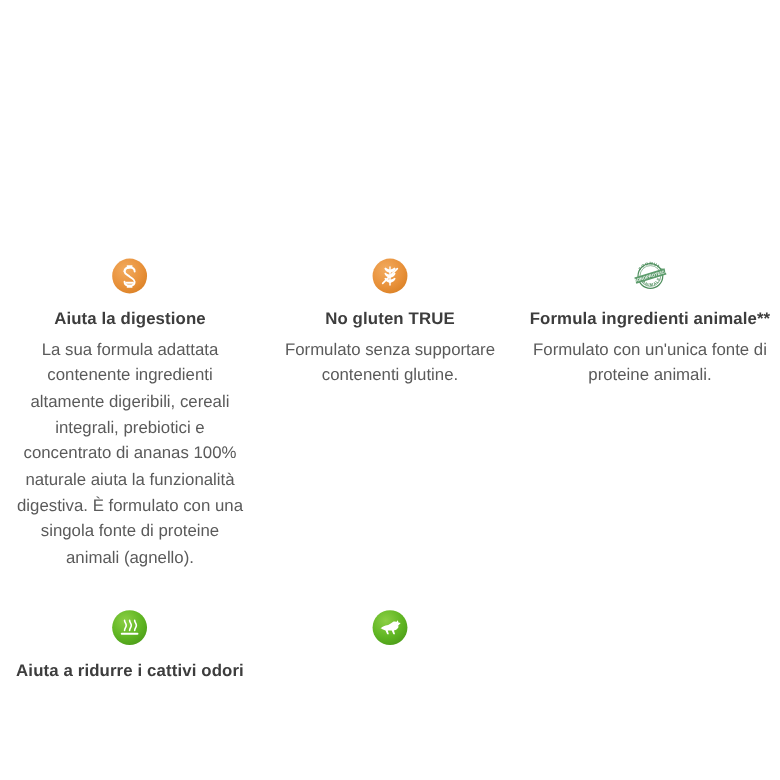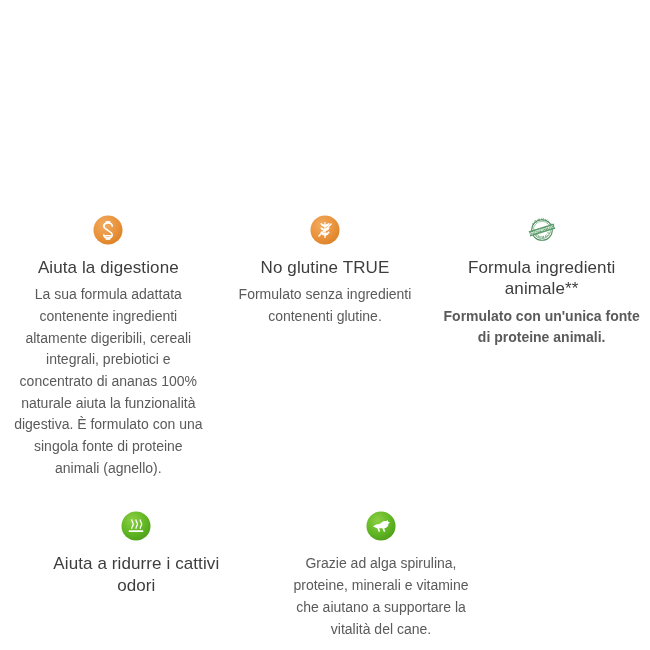--- a/index.html
+++ b/index.html
@@ -36,57 +36,55 @@
   .feature-card {
     width: 216.66px;
     box-sizing: border-box;
     padding: 0 8px;
     text-align: center;
     margin-bottom: 10px;
   }
 
   .feature-card.row2 {
     margin-top: 22px;
-    margin-left: 28px;
   }
 
   .feature-icon {
     width: 30px;
     height: 30px;
     margin: 0 auto 12px auto;
     display: block;
   }
 
   .feature-icon svg {
     display: block;
     width: 30px;
     height: 30px;
   }
 
   .feature-title {
-    font-size: 17px;
-    font-weight: normal;
+    font-size: 14px;
+    font-weight: bold;
     color: #3d3d3d;
     letter-spacing: 0.1px;
     line-height: 1.25;
     margin: 0 0 6px 0;
   }
 
   .feature-desc {
     font-size: 14px;
     line-height: 1.55;
     color: #5a5a5a;
     margin: 0;
     padding: 0 2px;
   }
 
   
   .feature-card.card-3 .feature-desc {
     padding: 0;
-    font-weight: bold;
   }
 </style>
 </head>
 <body>
 
 <div class="features-section">
   <div class="features-grid">
 
     <div class="feature-card card-1">
       <div class="feature-icon">
@@ -126,22 +124,22 @@
             <path d="M32 22 c-6 -1 -9 -4 -9 -4 c0 0 3 6 9 7"></path>
             <path d="M32 22 c6 -1 9 -4 9 -4 c0 0 -3 6 -9 7"></path>
             <path d="M32 31 c-6 -1 -9 -4 -9 -4 c0 0 3 6 9 7"></path>
             <path d="M32 31 c6 -1 9 -4 9 -4 c0 0 -3 6 -9 7"></path>
             <path d="M32 40 c-6 -1 -9 -4 -9 -4 c0 0 3 6 9 7"></path>
             <path d="M32 40 c6 -1 9 -4 9 -4 c0 0 -3 6 -9 7"></path>
           </g>
           <path d="M19 45 L45 19" stroke="#ffffff" stroke-width="3" stroke-linecap="round"></path>
         </svg>
       </div>
-      <h3 class="feature-title">No glutine TRUE</h3>
-      <p class="feature-desc">Formulato senza ingredienti contenenti glutine.</p>
+      <h3 class="feature-title">No gluten TRUE</h3>
+      <p class="feature-desc">Formulato senza supportare contenenti glutine.</p>
     </div>
 
     <div class="feature-card card-3">
       <div class="feature-icon">
         <svg viewBox="0 0 64 64" xmlns="http://www.w3.org/2000/svg">
           <defs>
             <path id="arcTop" d="M 12 32 A 20 20 0 0 1 52 32"></path>
             <path id="arcBot" d="M 14 32 A 18 18 0 0 0 50 32"></path>
           </defs>
           <circle cx="32" cy="32" r="22" fill="none" stroke="#4f8f5e" stroke-width="2.2"></circle>
@@ -195,17 +193,16 @@
             </radialGradient>
           </defs>
           <circle cx="32" cy="32" r="31" fill="url(#greenGrad2)"></circle>
           <path d="M14 35 c2 -3 5 -5 8 -6 c3 -1 6 -1 9 -3 c2 -1 4 -3 6 -4 c2 -1 4 -1 6 0
                    l3 -3 l1 4 l4 1 l-3 3 c0 3 -1 5 -3 7 c-2 2 -4 3 -6 3
                    l2 7 l-3 0 l-3 -7 l-7 0 l2 7 l-3 0 l-3 -7
                    c-3 -1 -6 -2 -8 -4 z" fill="#ffffff"></path>
           <circle cx="47" cy="29" r="1" fill="#5fb522"></circle>
         </svg>
       </div>
-      <p class="feature-desc">Grazie ad alga spirulina, proteine, minerali e vitamine che aiutano a supportare la vitalità del cane.</p>
     </div>
 
   </div>
 </div>
 
 </body></html>

